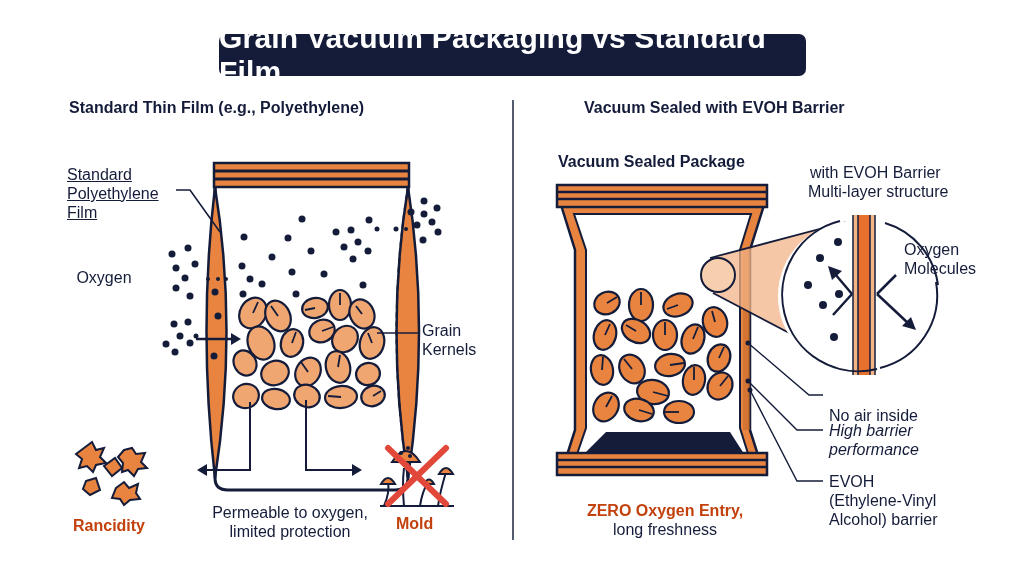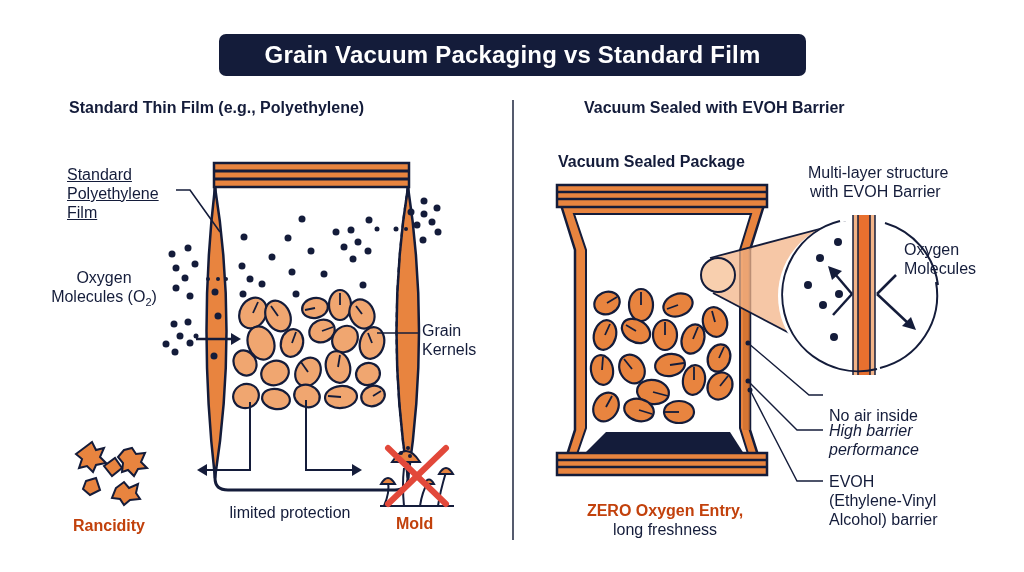--- a/index.html
+++ b/index.html
@@ -1,19 +1,19 @@
 <!DOCTYPE html>
 <html><head>
 <meta charset="utf-8">
 <style>
   html, body { margin:0; padding:0; background:#ffffff; }
   body { width:1024px; height:572px; position:relative; overflow:hidden; font-family:"Liberation Sans", sans-serif; color:#111827; }
   .abs { position:absolute; }
   .title-box { left:219px; top:34px; width:587px; height:42px; background:#141c3a; border-radius:7px; display:flex; align-items:center; justify-content:center; }
-  .title-text { color:#ffffff; font-weight:bold; font-size:24px; letter-spacing:0.2px; }
+  .title-text { color:#ffffff; font-weight:bold; font-size:30px; letter-spacing:0.2px; }
   .panel-title { font-weight:bold; font-size:16px; color:#141c3a; white-space:nowrap; }
   .label { font-size:16px; line-height:19px; color:#141c3a; }
   .label-bold { font-size:16px; font-weight:bold; color:#c2410c; }
   .center { text-align:center; }
   svg { position:absolute; left:0; top:0; }
 </style>
 </head>
 <body>
 
 <div class="abs title-box">
@@ -171,29 +171,29 @@
   </g>
 </svg>
 
 <div class="abs label" style="left:67px; top:165px;text-decoration:underline;">
   <div>Standard</div>
   <div>Polyethylene</div>
   <div>Film</div>
 </div>
 <div class="abs label center" style="left:40px; top:268px; width:128px;">
   <div>Oxygen</div>
-  <div><span>Molecules (O</span><sub style="font-size:11px;">2</sub><span>)</span></div>
 </div>
 <div class="abs label" style="left:422px; top:321px;">
   <div>Grain</div>
   <div>Kernels</div>
 </div>
 <div class="abs label-bold" style="left:73px; top:517px;">Rancidity</div>
 <div class="abs label-bold" style="left:396px; top:515px;">Mold</div>
 <div class="abs label center" style="left:190px; top:503px; width:200px;">
+  <div>Permeable to oxygen,</div>
   <div>limited protection</div>
 </div>
 
 <svg width="1024" height="572" viewBox="0 0 1024 572">
 
   <path d="M561 205 L575 250 L575 430 L561 474 L764 474 L750 430 L750 250 L764 205 Z" fill="#e8843f" stroke="#141c3a" stroke-width="2.5"></path>
   <path d="M574 214 L586 250 L586 428 L575 460 L750 460 L740 428 L740 250 L751 214 Z" fill="#ffffff" stroke="#141c3a" stroke-width="2"></path>
 
   <path d="M578 460 L606 432 L730 432 L748 460 Z" fill="#141c3a"></path>
 
@@ -289,22 +289,22 @@
     <path d="M748 343 L809 395 L823 395"></path>
     <circle cx="748" cy="381" r="1.8" fill="#141c3a"></circle>
     <path d="M748 381 L797 430 L823 430"></path>
     <circle cx="750" cy="390" r="1.8" fill="#141c3a"></circle>
     <path d="M750 390 L797 481 L823 481"></path>
   </g>
 </svg>
 
 <div class="abs label" style="left:558px; top:152px;font-weight:bold;">Vacuum Sealed Package</div>
 <div class="abs label" style="left:808px; top:163px;">
+  <div style="padding-left:2px;">with EVOH Barrier</div>
   <div>Multi-layer structure</div>
-  <div style="padding-left:2px;">with EVOH Barrier</div>
 </div>
 <div class="abs label" style="left:904px; top:240px;">
   <div>Oxygen</div>
   <div>Molecules</div>
 </div>
 <div class="abs label" style="left:829px; top:406px;">No air inside</div>
 <div class="abs label" style="left:829px; top:421px;font-style:italic;">
   <div>High barrier</div>
   <div>performance</div>
 </div>

